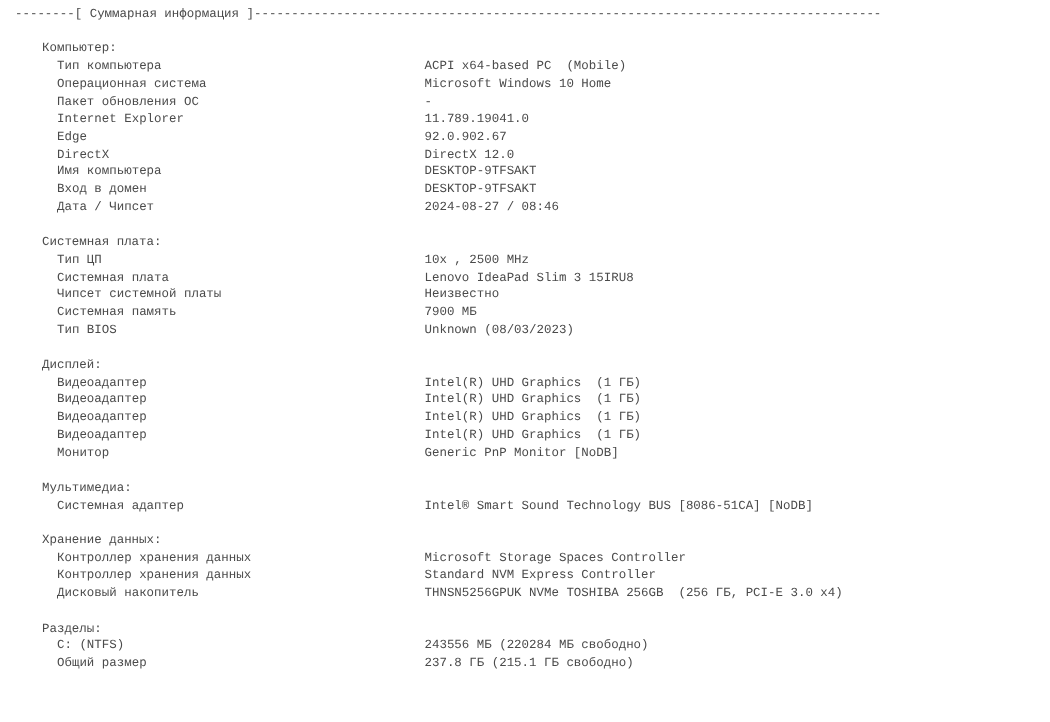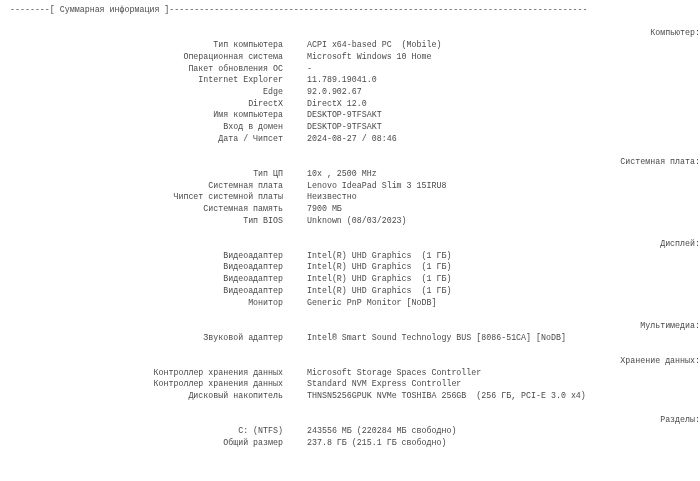--- a/index.html
+++ b/index.html
@@ -14,23 +14,23 @@
   }
   .report {
     font-family: "Liberation Mono", "DejaVu Sans Mono", monospace;
     font-size: 8.3px;
     line-height: 11.7px;
     color: #4a4a4a;
     padding: 4px 0 0 10px;
     -webkit-font-smoothing: antialiased;
   }
   .line { white-space: pre; }
-  .section { margin-top: 11.7px; text-align: right; }
+  .section { margin-top: 11.7px; }
   .section-title { margin-left: 18px; white-space: pre; }
-  .spec-row { display: flex; margin-left: 28px; gap: 24px; }
+  .spec-row { display: flex; margin-left: 28px; }
   .spec-label { flex: 0 0 245px; width: 245px; white-space: pre; overflow: hidden; }
   .spec-value { white-space: pre; }
 </style>
 </head>
 <body>
 
 <div class="report">
   <div class="line">--------[ Суммарная информация ]------------------------------------------------------------------------------------</div>
   <div id="sections-root">
       <div class="section">
@@ -114,21 +114,21 @@
           <span class="spec-value">Intel(R) UHD Graphics  (1 ГБ)</span>
         </div>
         <div class="spec-row">
           <span class="spec-label">Монитор</span>
           <span class="spec-value">Generic PnP Monitor [NoDB]</span>
         </div>
       </div>
       <div class="section">
         <div class="section-title">Мультимедиа:</div>
         <div class="spec-row">
-          <span class="spec-label">Звуковой адаптер</span>
+          <span class="spec-label">Системная адаптер</span>
           <span class="spec-value">Intel® Smart Sound Technology BUS [8086-51CA] [NoDB]</span>
         </div>
       </div>
       <div class="section">
         <div class="section-title">Хранение данных:</div>
         <div class="spec-row">
           <span class="spec-label">Контроллер хранения данных</span>
           <span class="spec-value">Microsoft Storage Spaces Controller</span>
         </div>
         <div class="spec-row">

